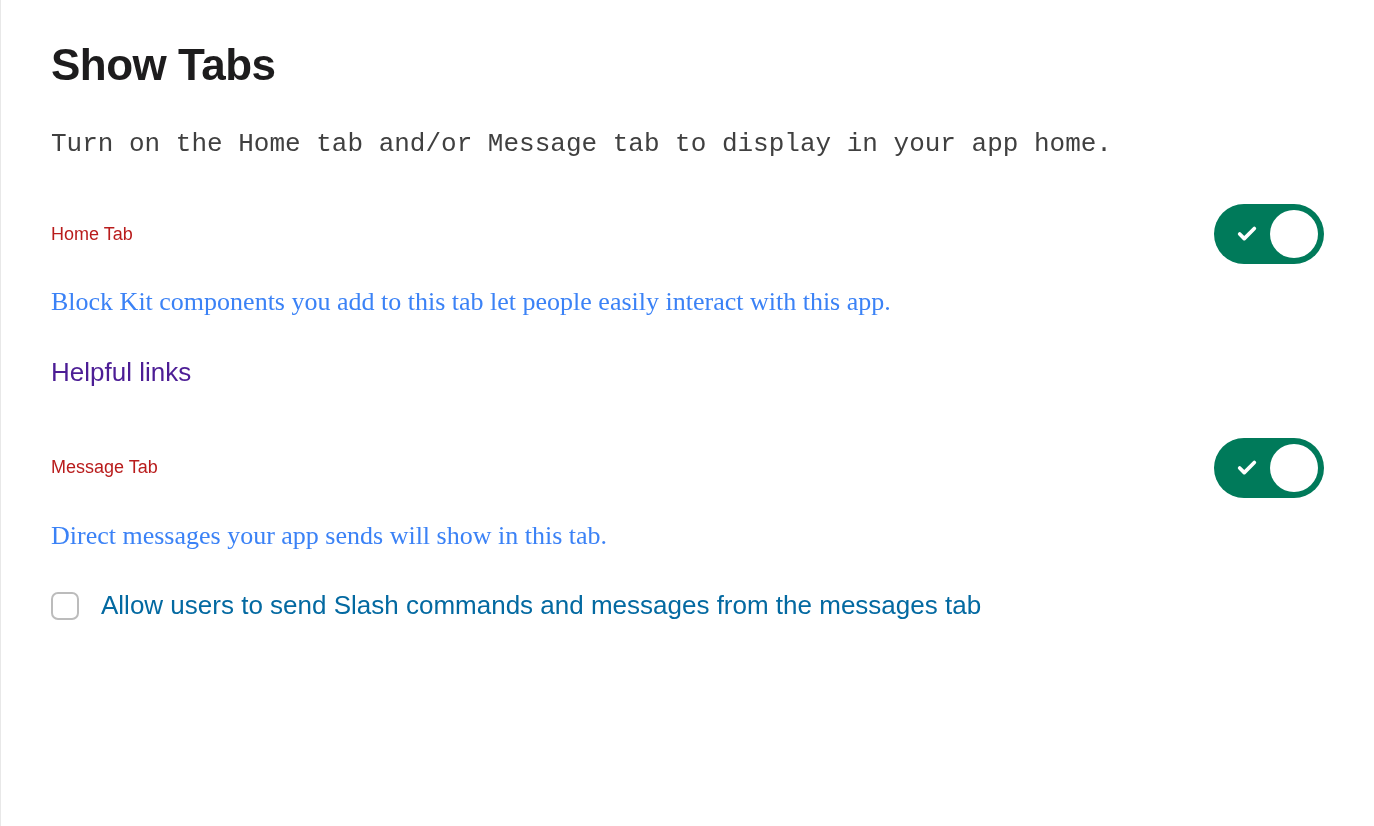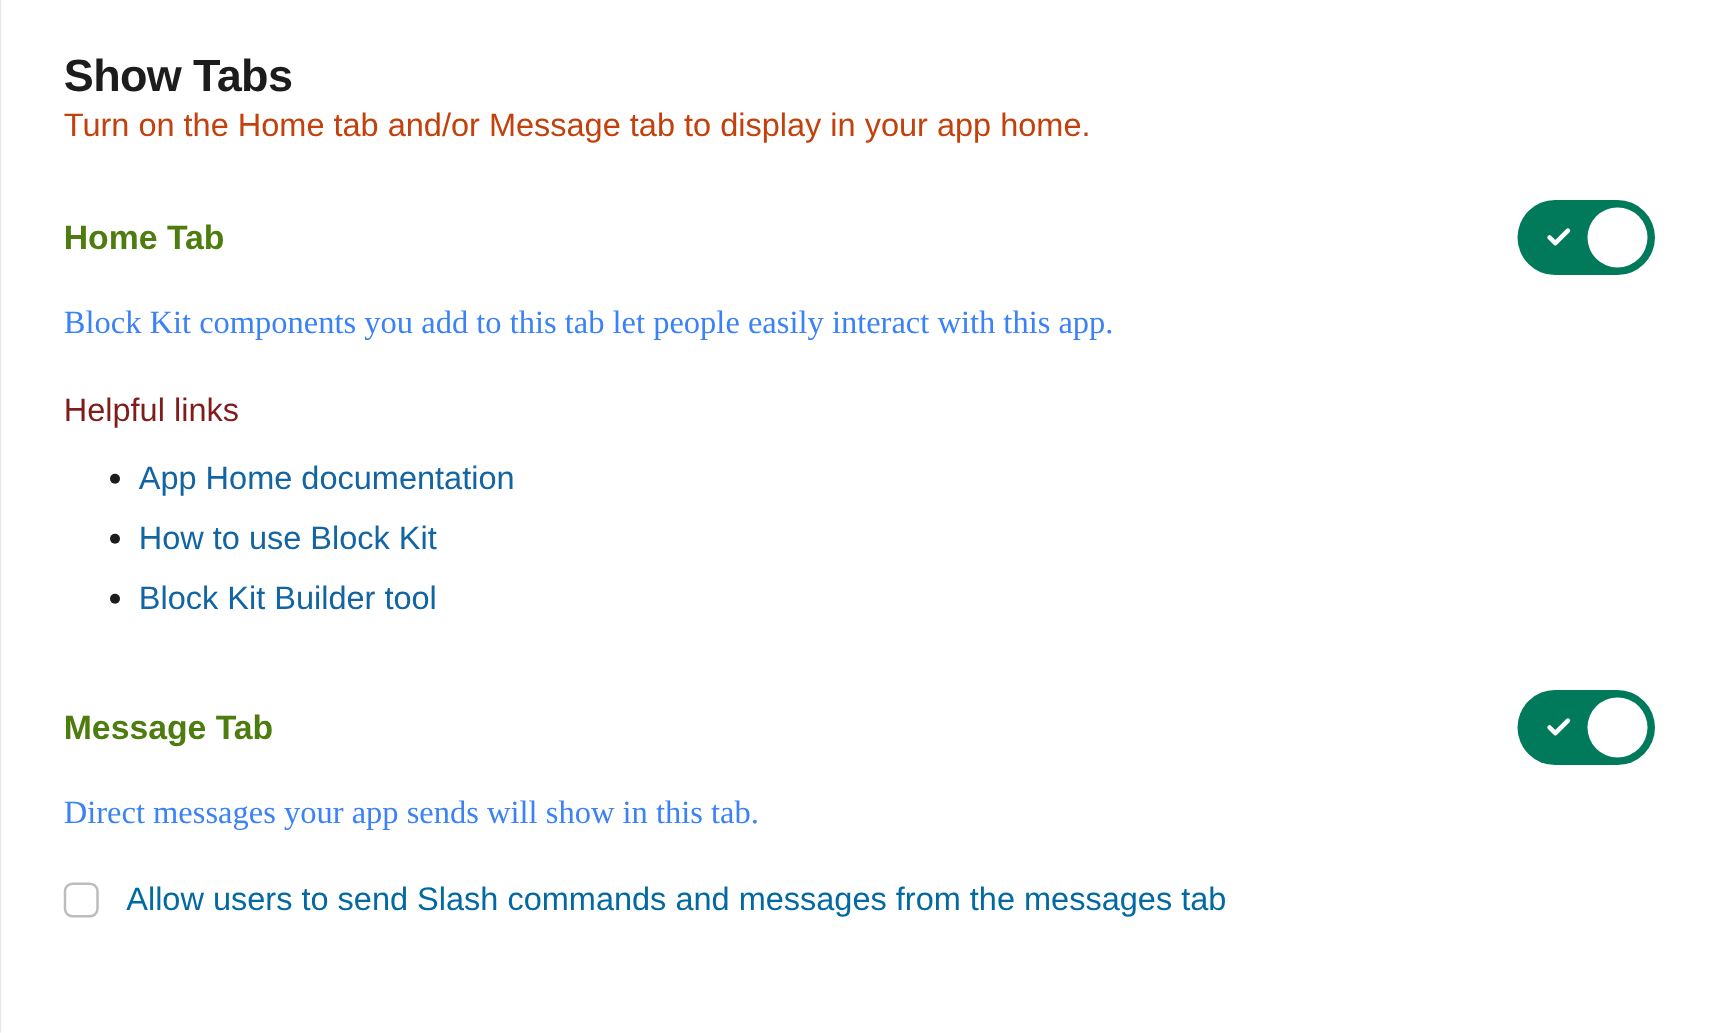--- a/index.html
+++ b/index.html
@@ -9,54 +9,56 @@
     }
     body {
       font-family: -apple-system, BlinkMacSystemFont, "Segoe UI", Helvetica, Arial, sans-serif;
       background: #ffffff;
       color: #1d1c1d;
       padding: 40px 50px;
       border-left: 1px solid #e8e8e8;
       min-height: 826px;
     }
     h1 {
-      font-size: 36px;
+      font-size: 44px;
       font-weight: 900;
+      margin-bottom: 36px;
       letter-spacing: -0.5px;
     }
     .description {
       font-size: 26px;
-      color: #c2410c;
+      color: #404040;
       margin-bottom: 42px;
       line-height: 1.4;
+      font-family: Liberation Mono, monospace;
     }
     .section {
       margin-bottom: 50px;
     }
     .section-header-row {
       display: flex;
       justify-content: space-between;
       align-items: center;
       margin-bottom: 20px;
     }
     .section-title {
-      font-size: 27px;
-      font-weight: 700;
-      color: #4d7c0f;
+      font-size: 18px;
+      font-weight: 400;
+      color: #b91c1c;
     }
     .section-desc {
       font-size: 26px;
       color: #3b82f6;
       line-height: 1.4;
       margin-bottom: 36px;
       font-family: Liberation Serif, serif;
     }
     .helpful-links-heading {
       font-size: 26px;
-      color: #7f1d1d;
+      color: #4c1d95;
       font-weight: 400;
       margin-bottom: 14px;
     }
     ul.links-list {
       list-style: disc;
       padding-left: 60px;
     }
     ul.links-list li {
       font-size: 26px;
       line-height: 1.85;
@@ -127,31 +129,20 @@
     <div class="toggle">
       <svg class="check-icon" viewBox="0 0 24 24" fill="none" stroke="currentColor" stroke-width="4" stroke-linecap="round" stroke-linejoin="round">
         <polyline points="20 6 9 17 4 12"></polyline>
       </svg>
       <div class="knob"></div>
     </div>
   </div>
   <p class="section-desc">Block Kit components you add to this tab let people easily interact with this app.</p>
 
   <div class="helpful-links-heading">Helpful links</div>
-  <ul class="links-list">
-    <li>
-      <a href="#">App Home documentation</a>
-    </li>
-    <li>
-      <a href="#">How to use Block Kit</a>
-    </li>
-    <li>
-      <a href="#">Block Kit Builder tool</a>
-    </li>
-  </ul>
 </div>
 
 <div class="section">
   <div class="section-header-row">
     <div class="section-title">Message Tab</div>
     <div class="toggle">
       <svg class="check-icon" viewBox="0 0 24 24" fill="none" stroke="currentColor" stroke-width="4" stroke-linecap="round" stroke-linejoin="round">
         <polyline points="20 6 9 17 4 12"></polyline>
       </svg>
       <div class="knob"></div>

